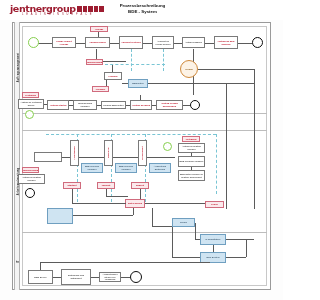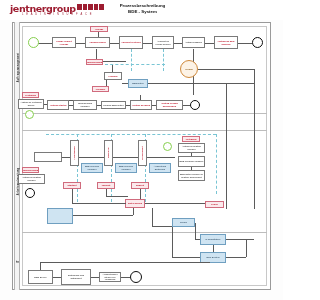--- a/index.html
+++ b/index.html
@@ -3,21 +3,21 @@
 <meta charset="utf-8">
 <style>
   html,body{margin:0;padding:0;background:#ffffff;}
   body{width:283px;height:300px;overflow:hidden;
        font-family:"Liberation Sans","DejaVu Sans",sans-serif;}
 
   #page{position:relative;width:283px;height:300px;background:#fdfdfd;}
 
   
   #header{position:absolute;left:0;top:0;width:283px;height:20px;background:#ffffff;}
-  #logo{position:absolute;left:10px;top:4px;display:flex;align-items:flex-start;}
+  #logo{position:absolute;left:10px;top:4px;display:flex;align-items:center;}
   #logo-text{font-size:9.5px;font-weight:bold;color:#9d1c30;letter-spacing:-0.4px;
              font-family:"DejaVu Sans",sans-serif;line-height:9px;}
   #logo-squares{display:flex;gap:1px;margin-left:1.5px;}
   #logo-squares i{display:block;width:4.5px;height:6px;}
   #logo-sub{position:absolute;left:22px;top:13px;font-size:2.6px;color:#9d1c30;
             letter-spacing:1.1px;white-space:nowrap;}
 
   #title{position:absolute;left:95px;top:3px;width:95px;text-align:center;}
   #title .t1{font-size:4.4px;font-weight:bold;color:#111;line-height:6px;}
   #title .t2{font-size:4.4px;font-weight:bold;color:#111;line-height:6px;}

